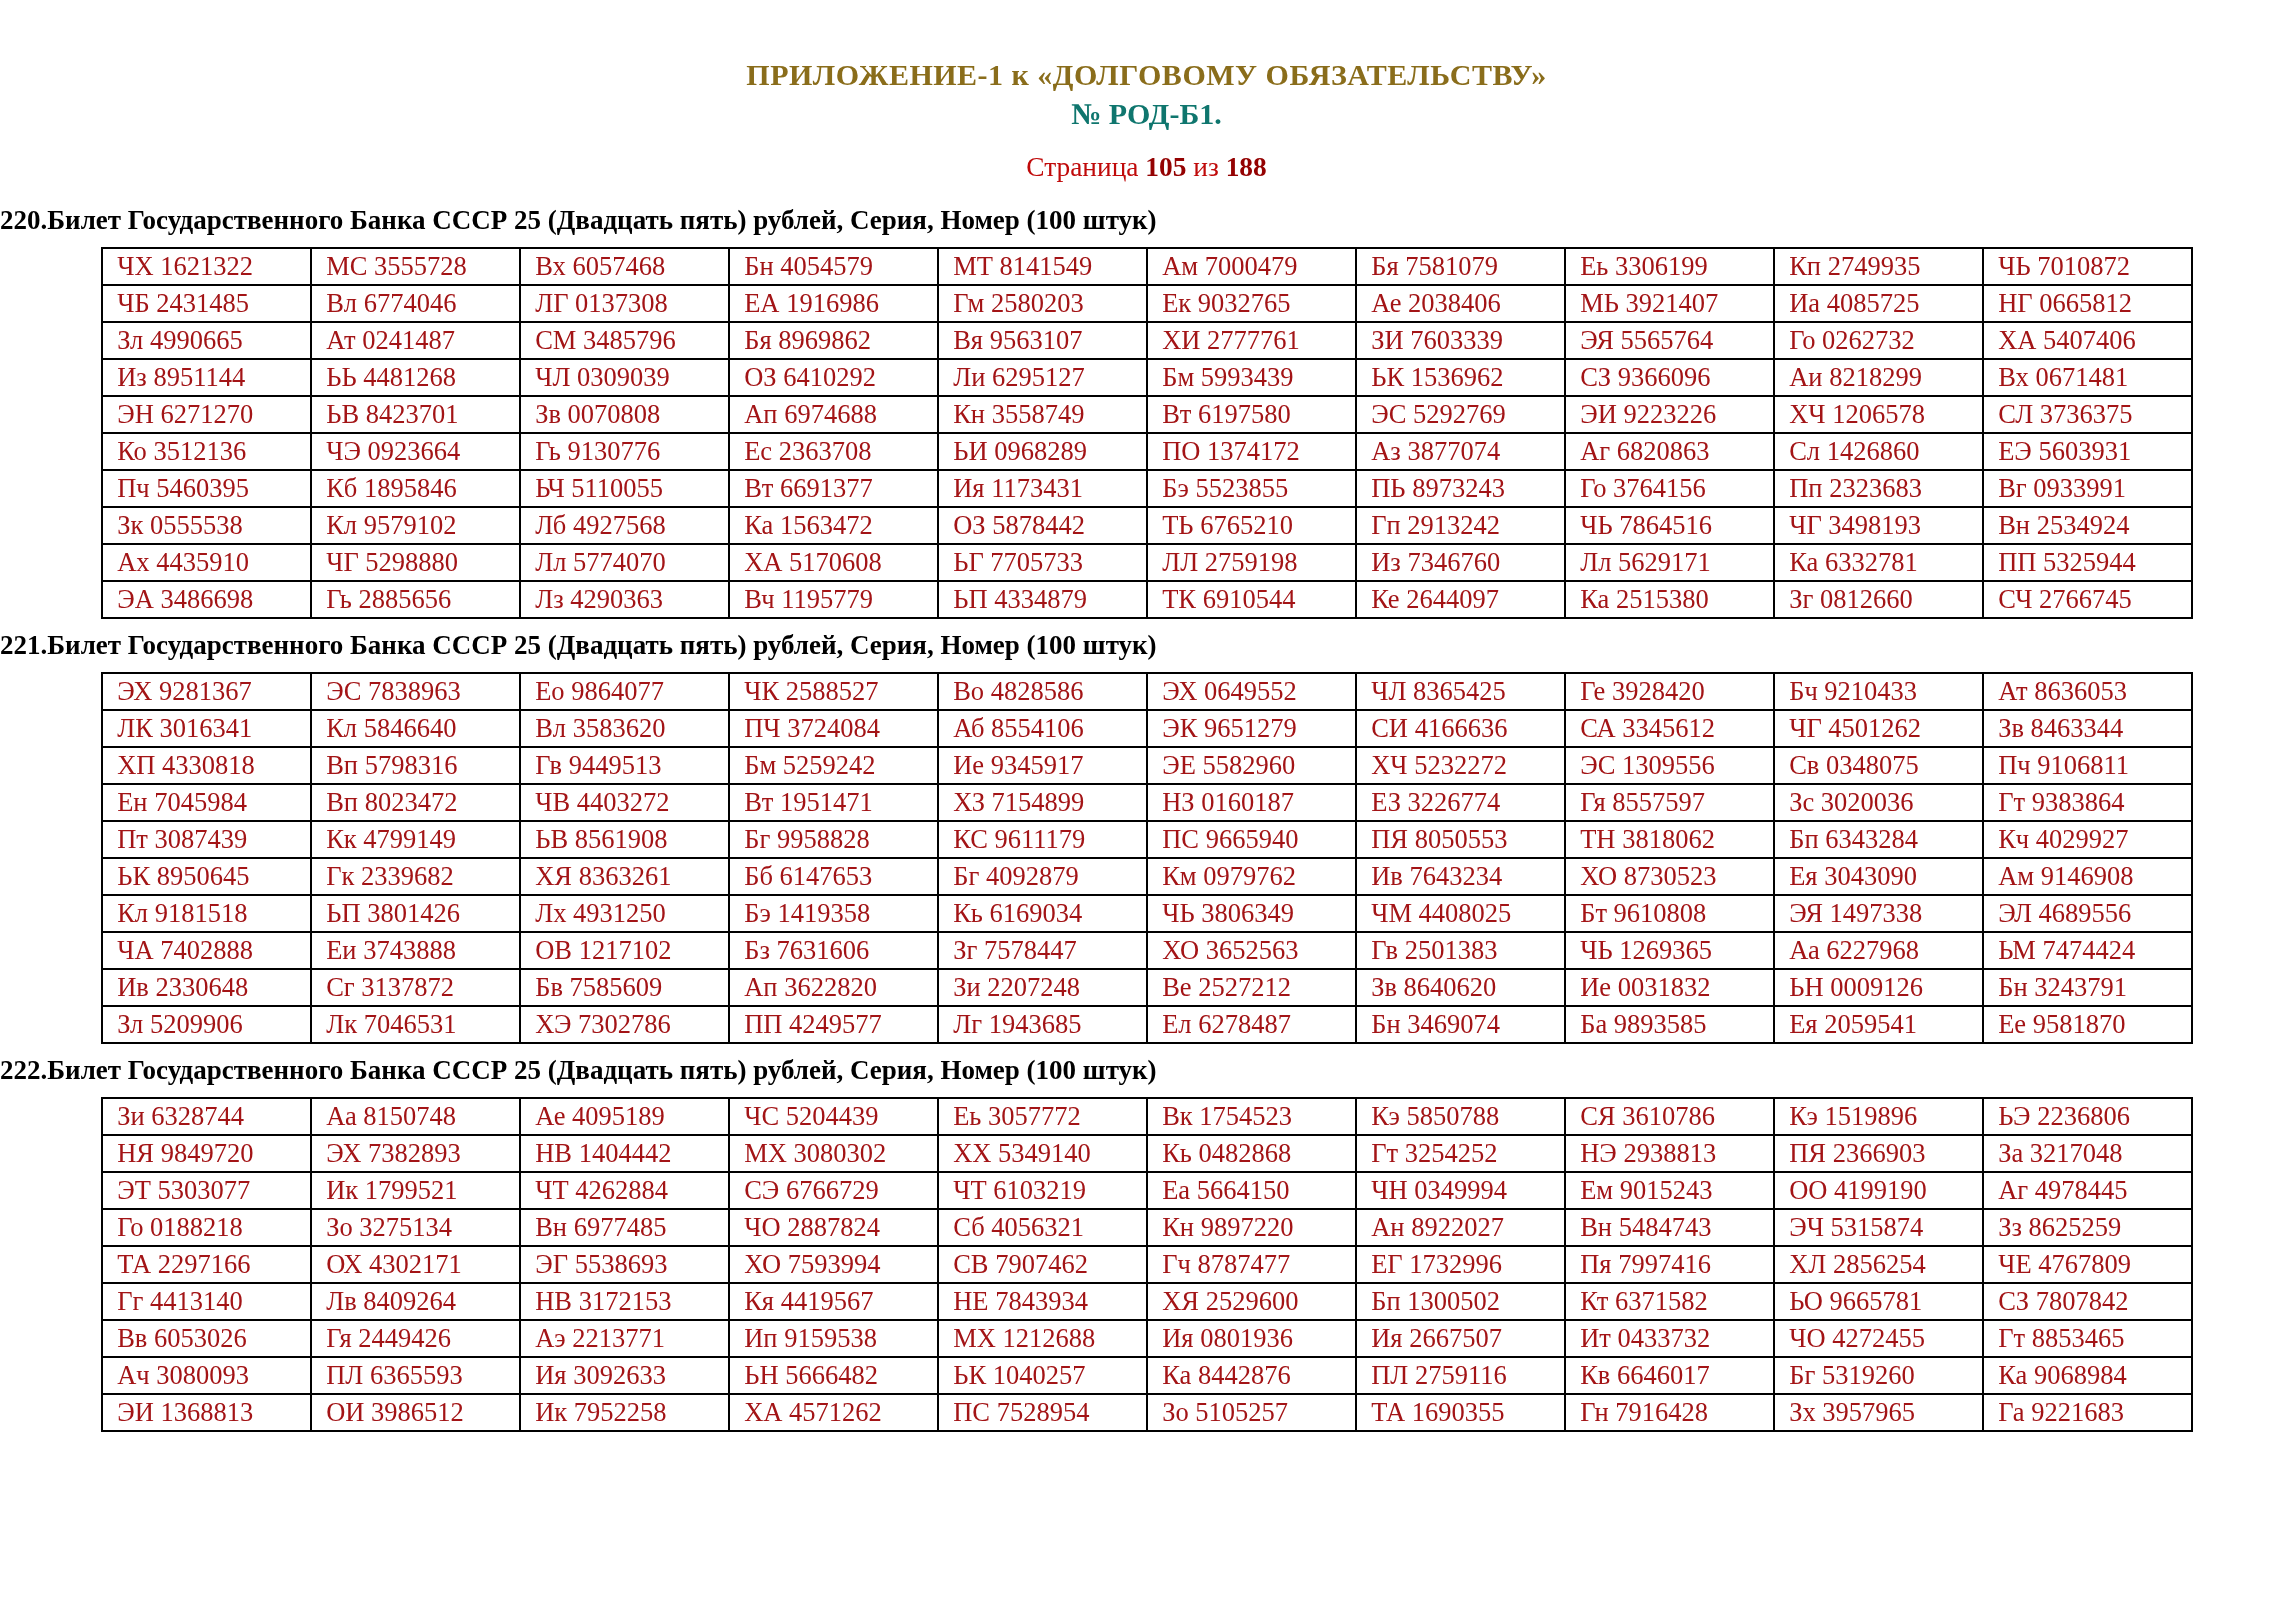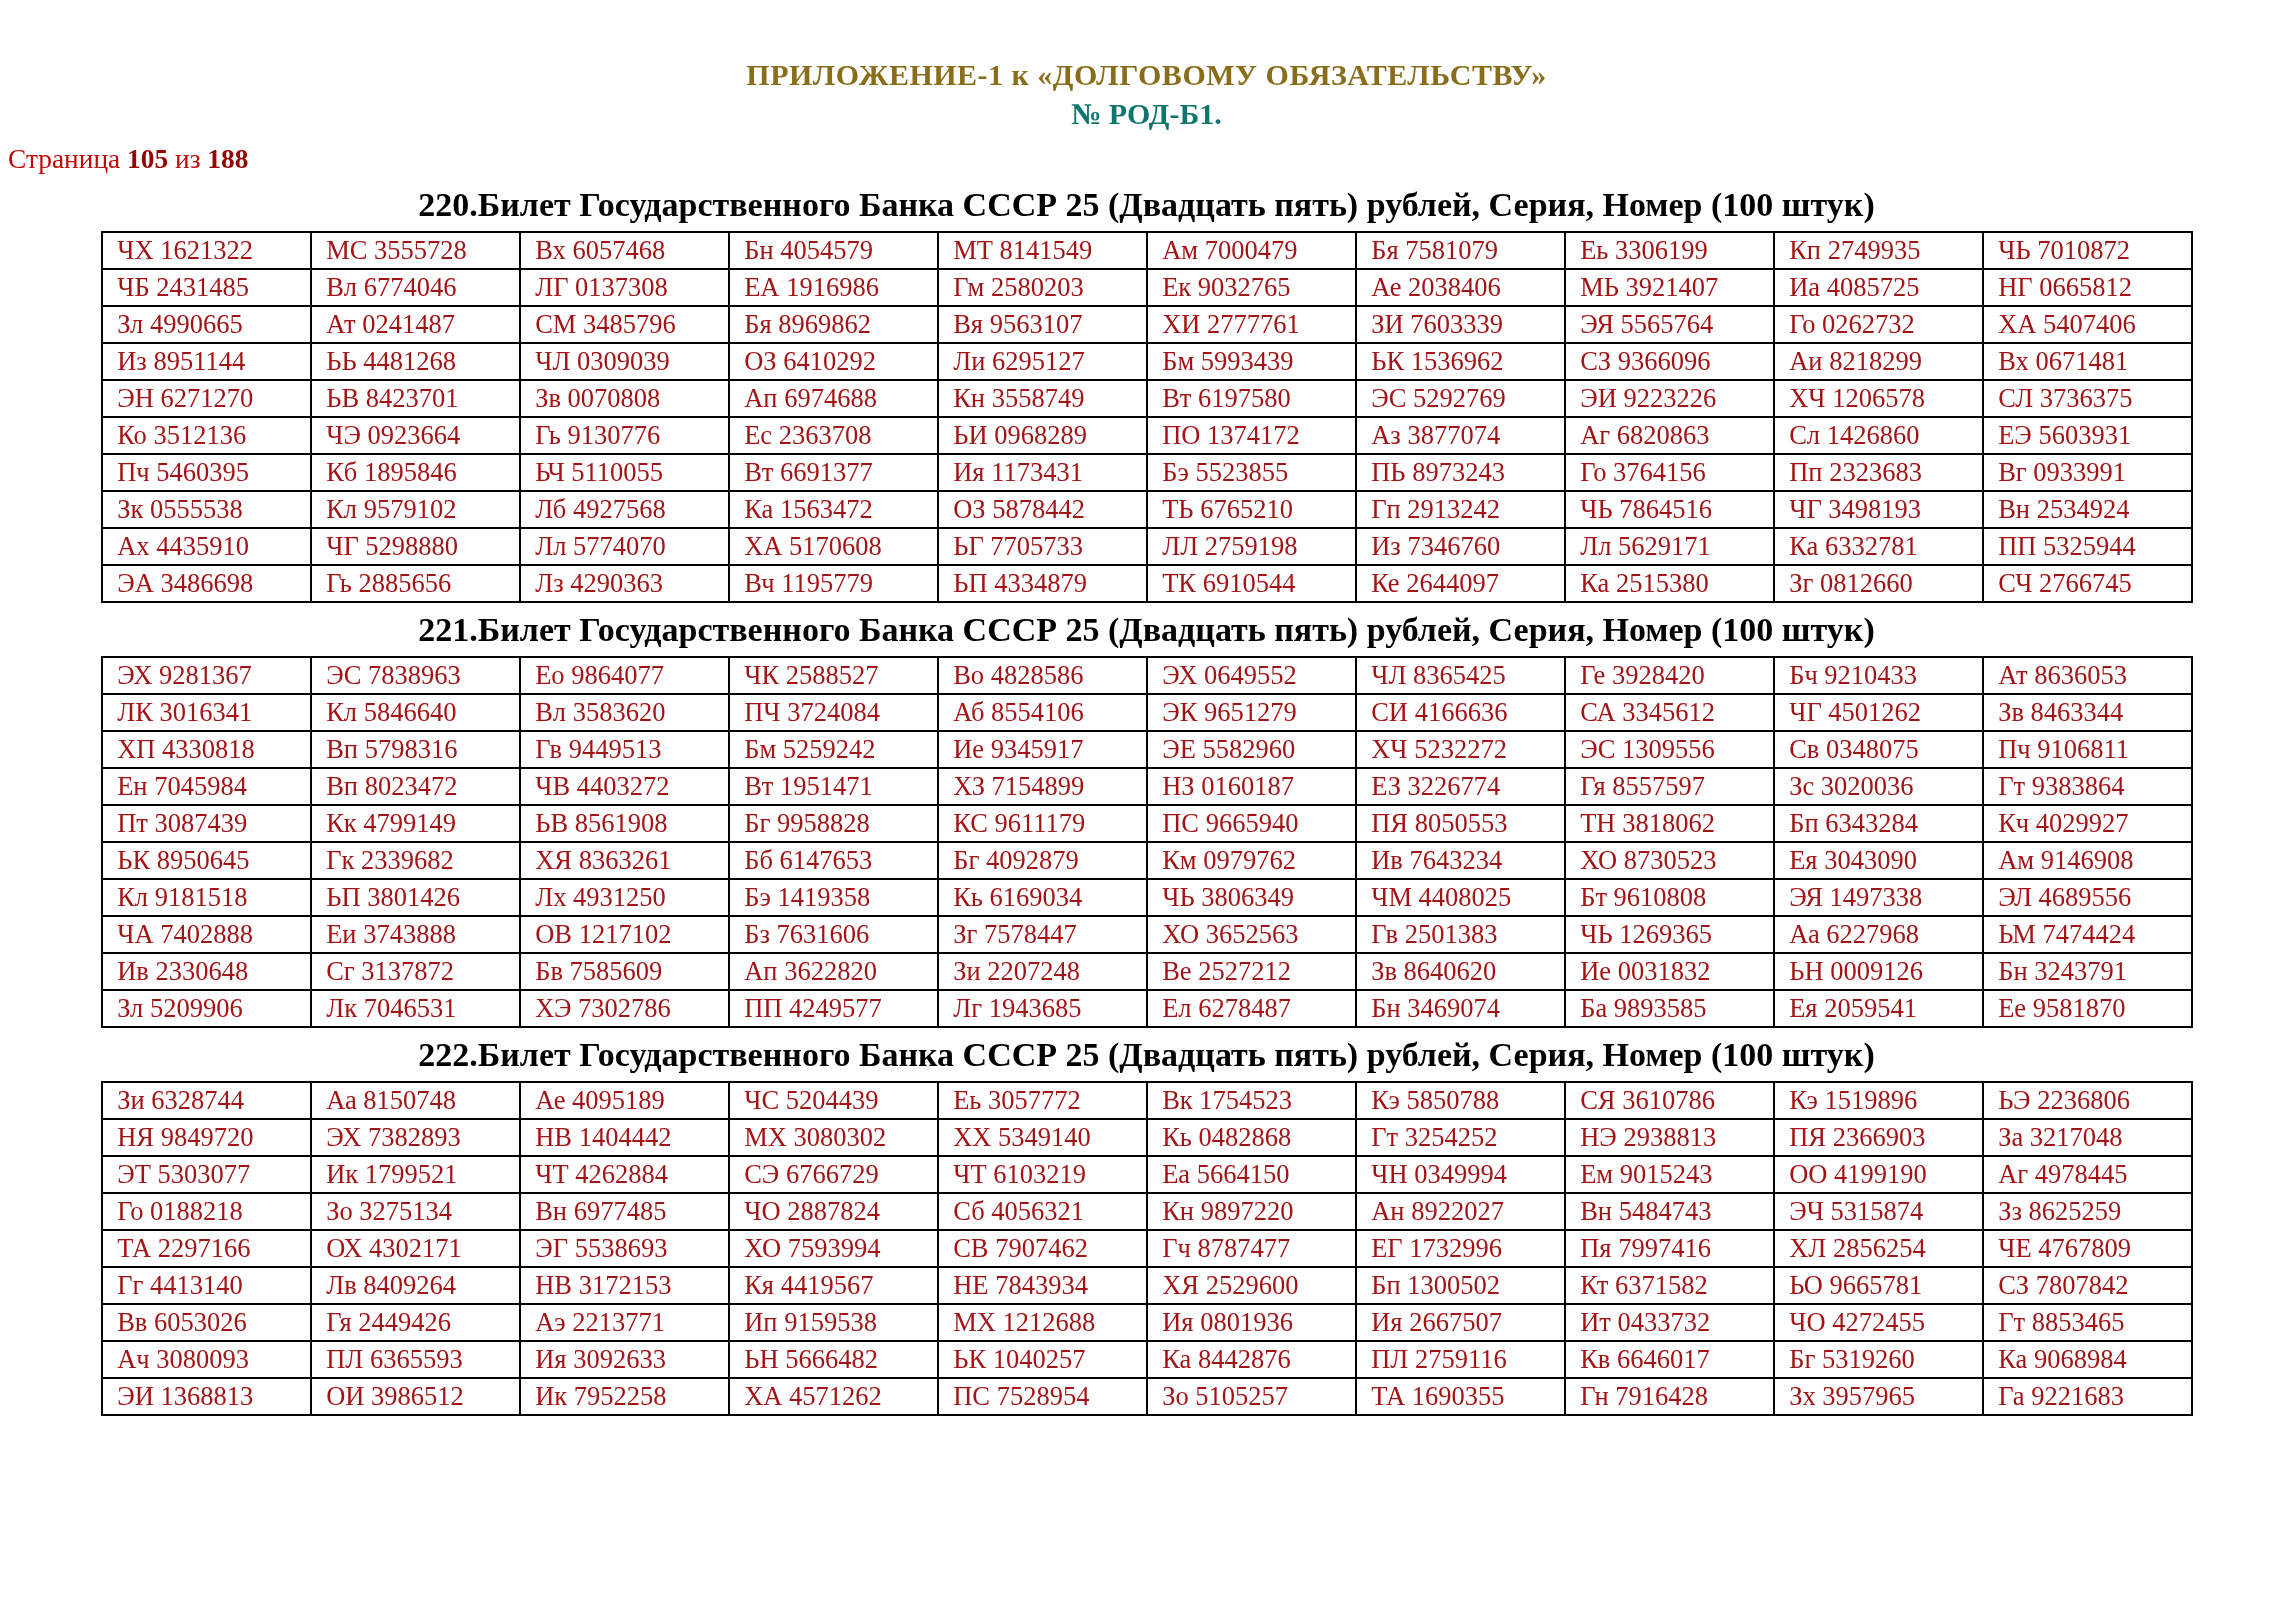--- a/index.html
+++ b/index.html
@@ -23,35 +23,34 @@
   }
   .doc-subtitle {
     margin: 0;
     text-align: center;
     color: #0f766e;
     font-size: 30px;
     font-weight: bold;
     line-height: 39px;
   }
   .page-line {
-    margin: 8px;
-    text-align: left;
+    margin: 16px;
+    text-align: center;
     color: #c00a0a;
     font-size: 27.4px;
     line-height: 37px;
   }
   .page-line .pagenum {
     color: #940202;
     font-weight: bold;
   }
   .table-title {
     margin: 0;
-    text-align: center;
     color: #000000;
-    font-size: 34px;
+    font-size: 27px;
     font-weight: bold;
     line-height: 37px;
   }
   table.serials {
     width: 2092px;
     margin: 8px auto;
     border-collapse: collapse;
     table-layout: fixed;
     border: 2.9px solid #000000;
   }

